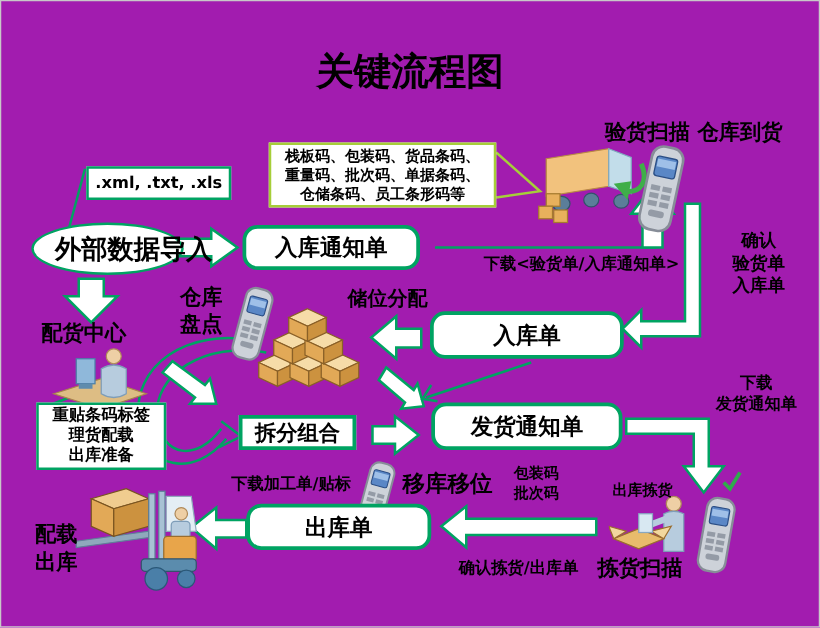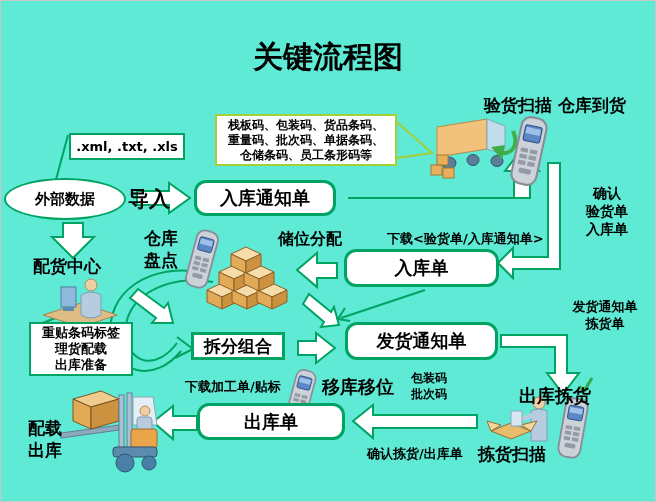--- a/index.html
+++ b/index.html
@@ -1,18 +1,18 @@
 <!DOCTYPE html>
 <html><head>
 <meta charset="utf-8">
 <style>
   :root { --green:#00A362; --olive:#A6CE39; }
   * { box-sizing:border-box; }
   body { margin:0; background:#fff; font-family:"DejaVu Sans","Liberation Sans",sans-serif; }
-  #canvas { position:relative; width:656px; height:502px; background:#5eead4; border:1px solid #c8c8c8; overflow:hidden; }
+  #canvas { position:relative; width:656px; height:502px; background:#a21caf; border:1px solid #c8c8c8; overflow:hidden; }
   .layer { position:absolute; left:0; top:0; z-index:1; }
   .icon { position:absolute; z-index:2; }
   .lbl { position:absolute; z-index:3; font-weight:bold; color:#000; white-space:nowrap; }
   .lbl.center { text-align:center; white-space:normal; }
   .box { position:absolute; z-index:3; background:#fff; border:3px solid var(--green);
          display:flex; align-items:center; justify-content:center; font-weight:bold; color:#000; }
   .rounded { border-radius:12px; }
   .title { position:absolute; z-index:3; left:0; right:0; text-align:center; font-weight:bold; font-size:30px; color:#000; }
   .mlc { line-height:1.3; }
 </style>
@@ -165,35 +165,35 @@
     <rect x="78" y="44" width="26" height="20" rx="3" fill="#E8A54A" stroke="#9A6D2E"></rect>
     <rect x="60" y="62" width="44" height="10" rx="3" fill="#5B8CAD" stroke="#33536B"></rect>
     <circle cx="72" cy="78" r="9" fill="#4A7FA8" stroke="#2B5878"></circle>
     <circle cx="96" cy="78" r="7" fill="#4A7FA8" stroke="#2B5878"></circle>
   </svg>
 
   <div class="title" style="top:36px;">关键流程图</div>
 
   <div class="box" style="left:68px; top:132px; width:116px; height:27px; border-width:2px; font-size:13px;">.xml, .txt, .xls</div>
 
-  <div class="box" style="left:3px; top:177px; width:122px; height:42px; border-width:2px; border-radius:50%; font-size:15px;text-align:center;">外部数据</div>
+  <div class="box" style="left:24px; top:177px; width:122px; height:42px; border-width:2px; border-radius:50%; font-size:21px;text-align:center;">外部数据</div>
 
   <div class="lbl" style="left:127px; top:160px; font-size:21px;margin-top:24px;">导入</div>
 
   <div class="box rounded" style="left:193px; top:179px; width:142px; height:36px; font-size:18px;">入库通知单</div>
 
   <div class="box mlc center" style="left:214px; top:113px; width:182px; height:52px; border-color:var(--olive); border-width:2.5px; font-size:12px; flex-direction:column; line-height:1.25;">
     <div>栈板码、包装码、货品条码、</div>
     <div>重量码、批次码、单据条码、</div>
     <div>仓储条码、员工条形码等</div>
   </div>
 
   <div class="lbl" style="left:483px; top:93px; font-size:17px;">验货扫描 仓库到货</div>
 
-  <div class="lbl" style="left:386px; top:201px; font-size:13px;margin-top:28px;">下载&lt;验货单/入库通知单&gt;</div>
+  <div class="lbl" style="left:386px; top:201px; font-size:13px;">下载&lt;验货单/入库通知单&gt;</div>
 
   <div class="lbl center mlc" style="left:566px; top:183px; width:80px; font-size:14px;">
     <div>确认</div>
     <div>验货单</div>
     <div>入库单</div>
   </div>
 
   <div class="lbl center mlc" style="left:138px; top:226px; width:44px; font-size:17px;">
     <div>仓库</div>
     <div>盘点</div>
@@ -210,25 +210,25 @@
     <div>重贴条码标签</div>
     <div>理货配载</div>
     <div>出库准备</div>
   </div>
 
   <div class="box" style="left:190px; top:331px; width:94px; height:28px; font-size:17px;">拆分组合</div>
 
   <div class="box rounded" style="left:344px; top:321px; width:153px; height:38px; font-size:18px;">发货通知单</div>
 
   <div class="lbl center mlc" style="left:552px; top:298px; width:104px; font-size:13px;">
+    <div>下载</div>
     <div>发货通知单</div>
-    <div>拣货单</div>
-  </div>
-
-  <div class="lbl" style="left:518px; top:383px; font-size:18px;">出库拣货</div>
+  </div>
+
+  <div class="lbl" style="left:489px; top:383px; font-size:12px;">出库拣货</div>
 
   <div class="lbl" style="left:184px; top:377px; font-size:13px;">下载加工单/贴标</div>
 
   <div class="lbl" style="left:321px; top:374px; font-size:18px;">移库移位</div>
 
   <div class="lbl center mlc" style="left:402px; top:370px; width:52px; font-size:12px;">
     <div>包装码</div>
     <div>批次码</div>
   </div>
 

